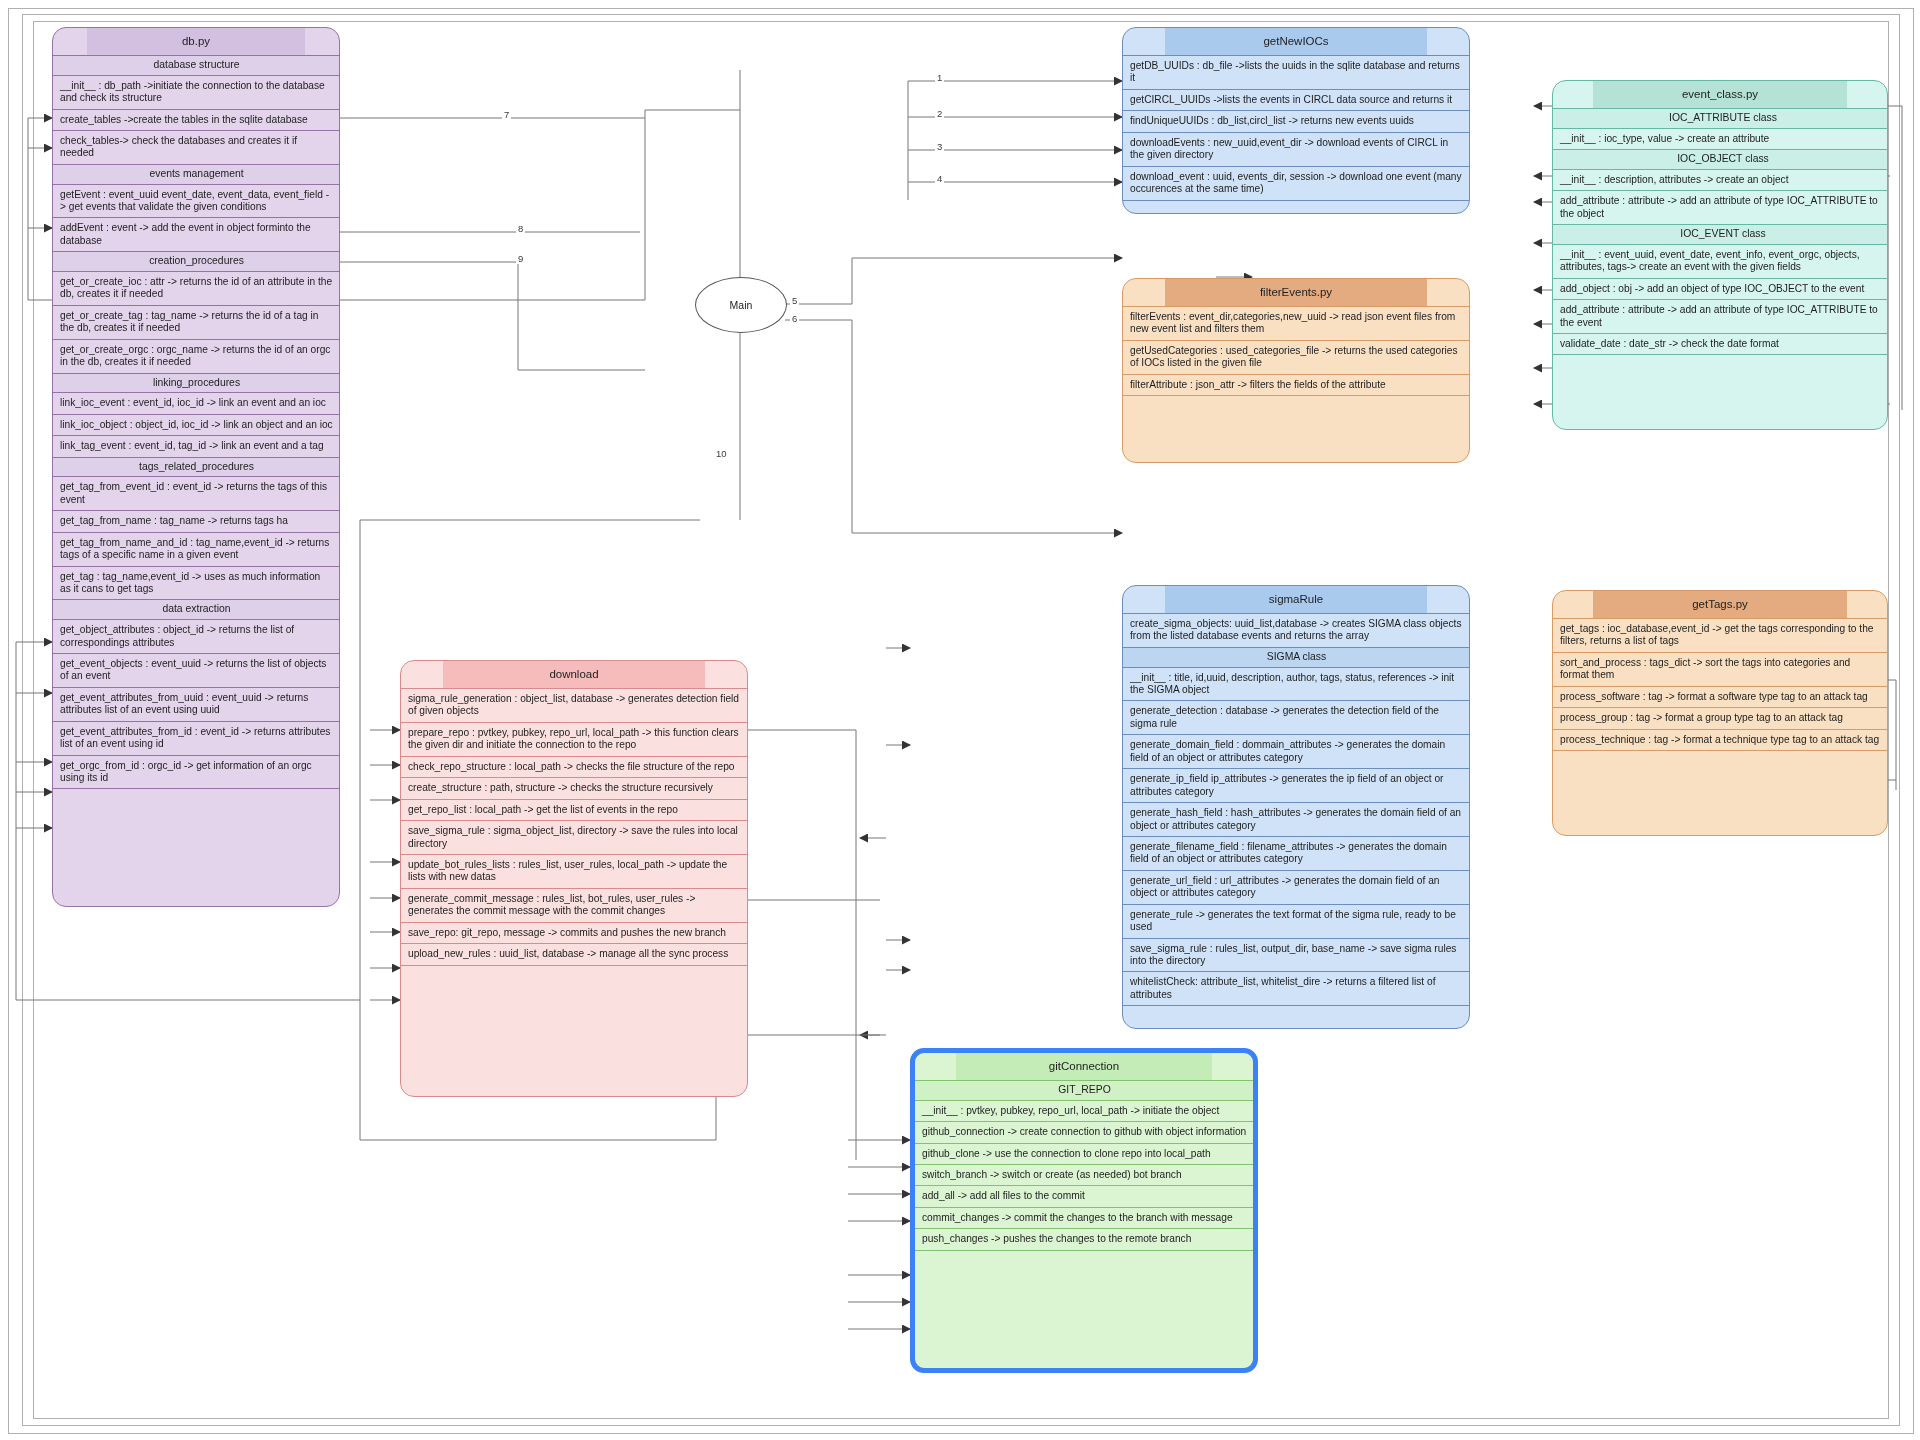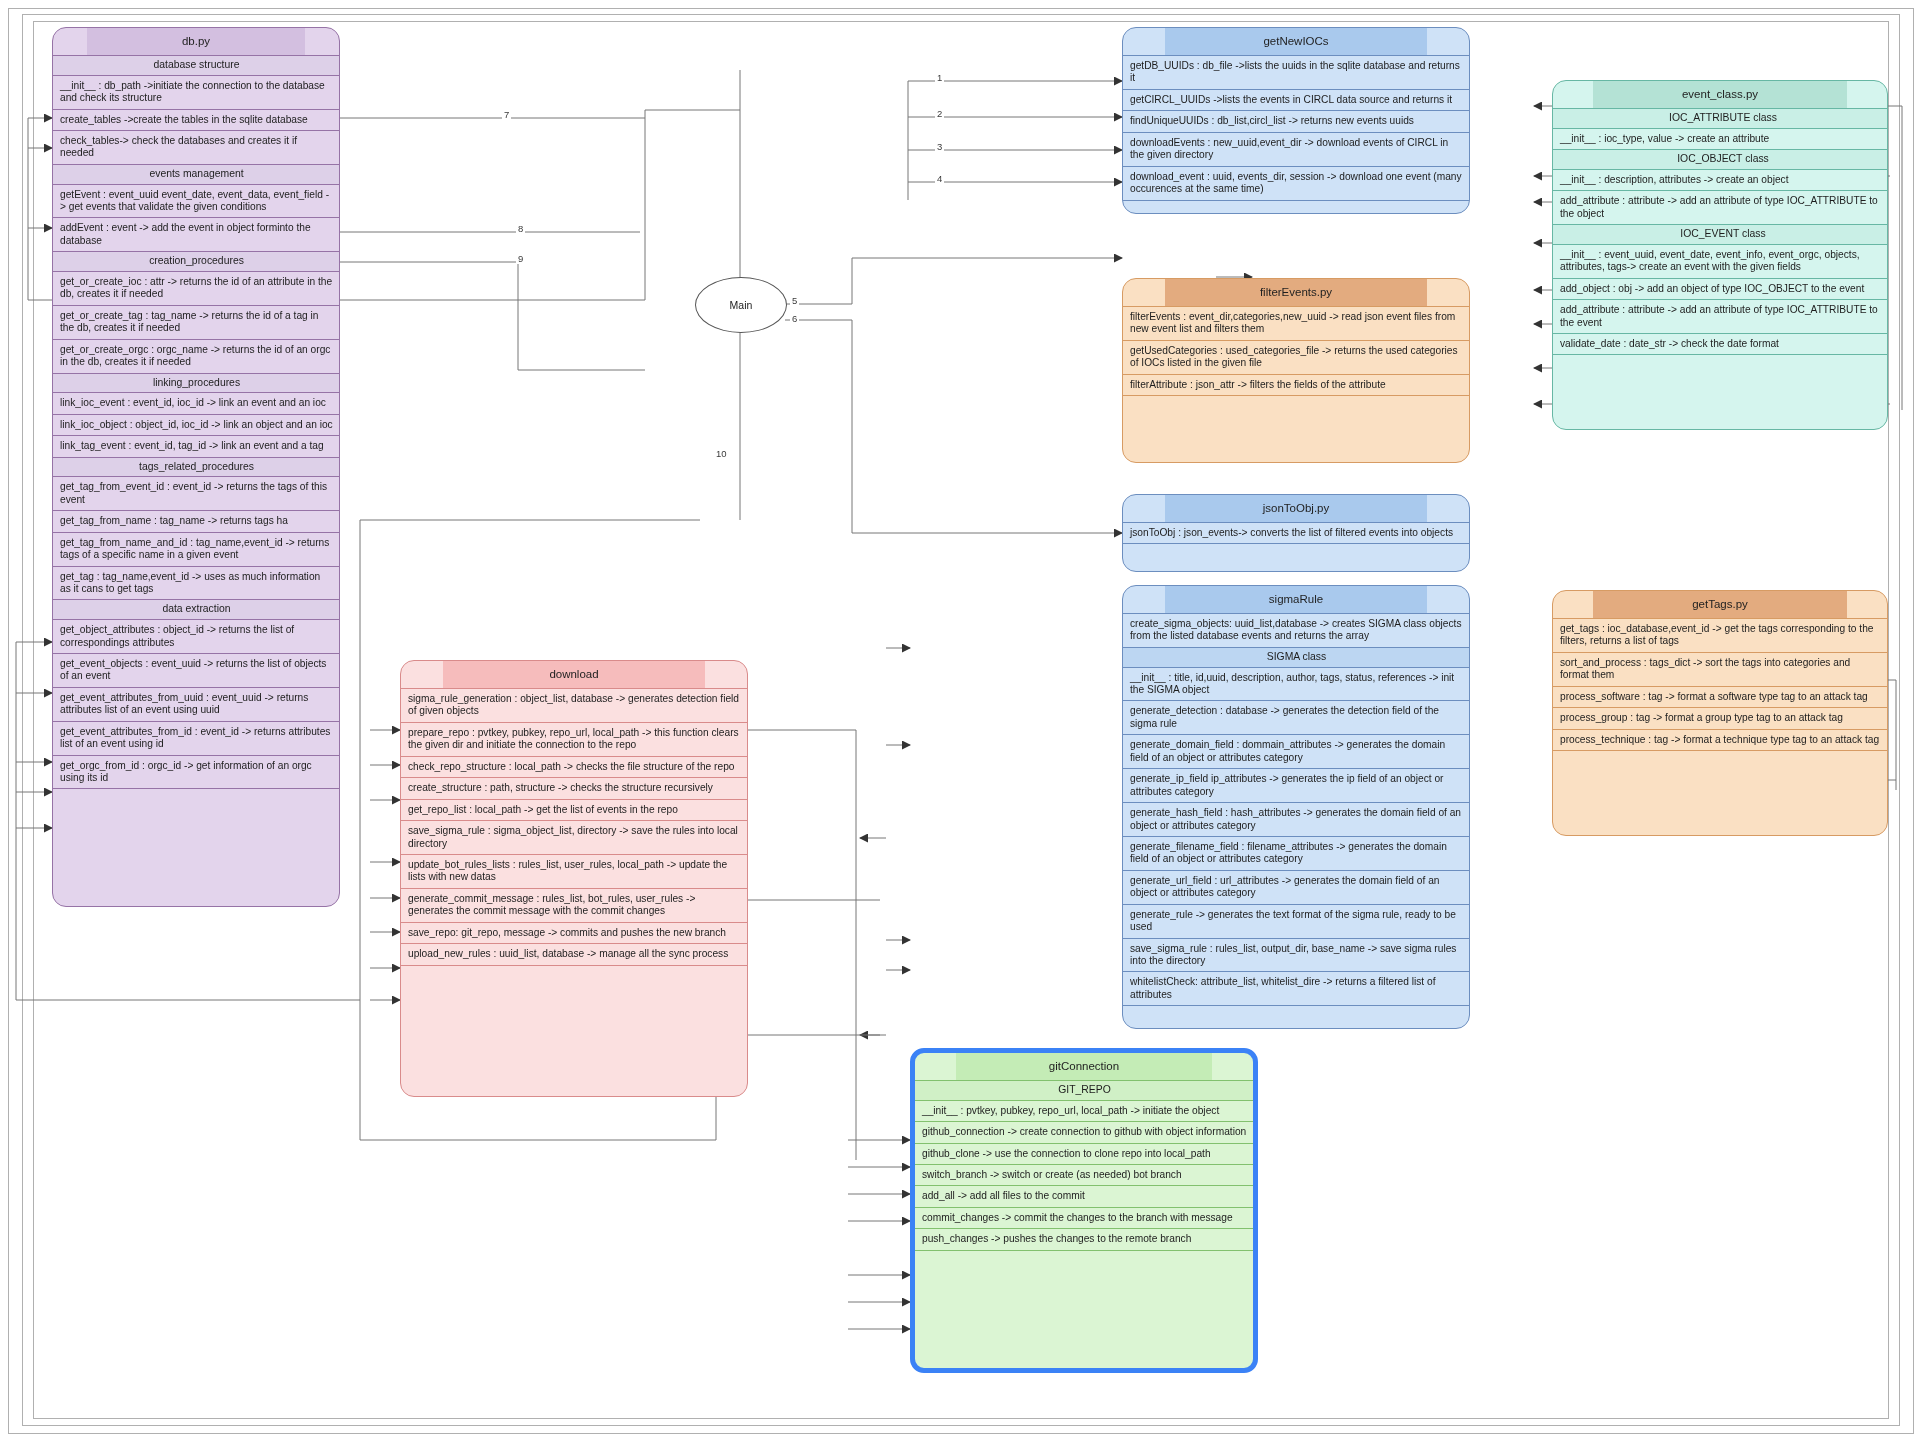--- a/index.html
+++ b/index.html
@@ -320,30 +320,20 @@
       <span class="t">filterEvents.py</span>
     </div>
     <div>
         <div class="row">filterEvents : event_dir,categories,new_uuid -&gt; read json event files from new event list and filters them</div>
         <div class="row">getUsedCategories : used_categories_file -&gt; returns the used categories of IOCs listed in the given file</div>
         <div class="row">filterAttribute : json_attr -&gt; filters the fields of the attribute</div>
         <div class="tailpad"></div>
       </div>
   </div>
 
-  <div class="box p-blue" style="left:1122px;top:494px;width:348px;height:78px;">
-    <div class="box-title">
-      <div class="titlebg"></div>
-      <span class="t">jsonToObj.py</span>
-    </div>
-    <div>
-        <div class="row">jsonToObj : json_events-&gt; converts the list of filtered events into objects</div>
-        <div class="tailpad"></div>
-      </div>
-  </div>
 
   <div class="box p-mint" style="left:1552px;top:80px;width:336px;height:350px;">
     <div class="box-title">
       <div class="titlebg"></div>
       <span class="t">event_class.py</span>
     </div>
     <div>
         <div class="row section">IOC_ATTRIBUTE class</div>
         <div class="row">__init__ : ioc_type, value -&gt; create an attribute</div>
         <div class="row section">IOC_OBJECT class</div>

